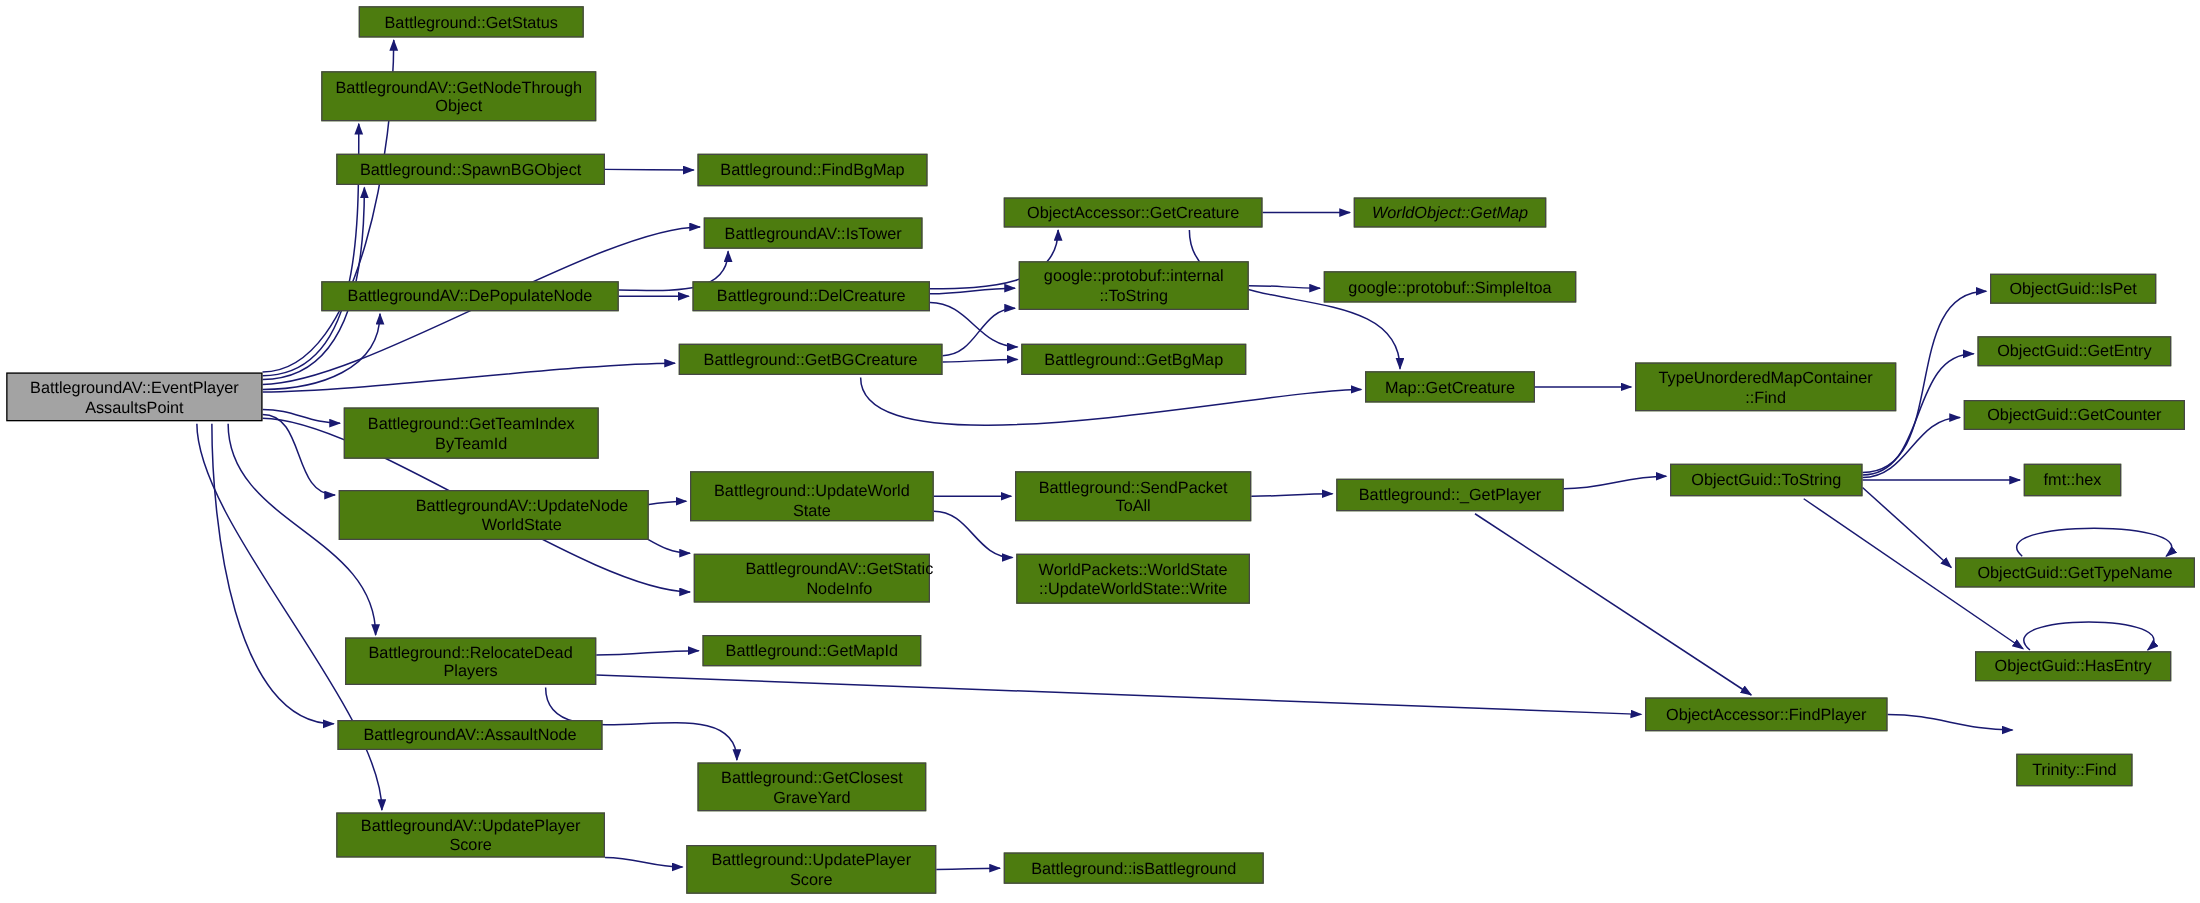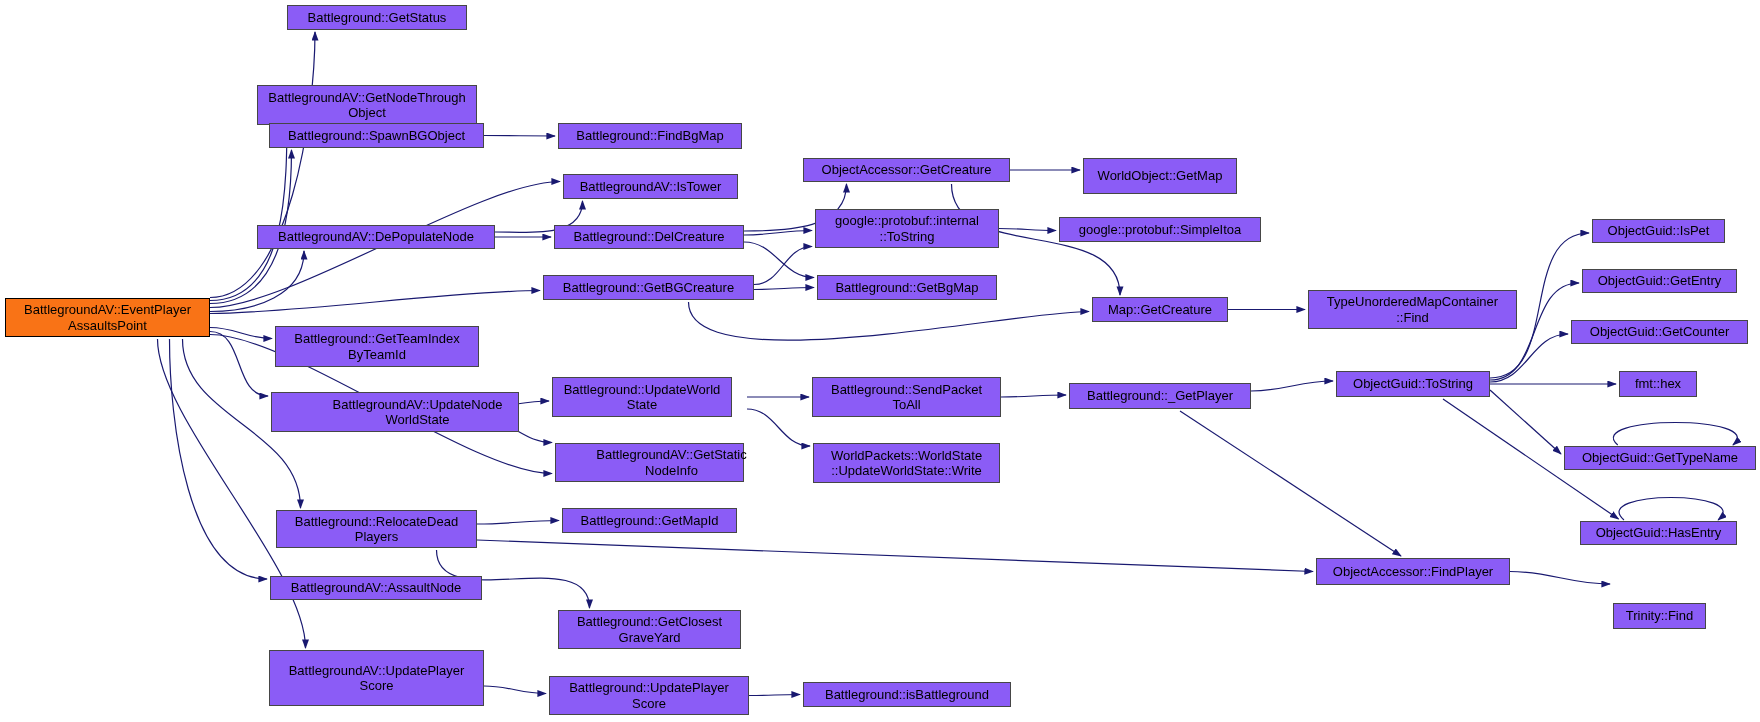--- a/index.html
+++ b/index.html
@@ -1,23 +1,23 @@
 <!DOCTYPE html>
 <html><head>
 <meta charset="utf-8">
 <style>
   html,body{margin:0;padding:0;background:#ffffff;}
   #canvas{position:relative;width:1760px;height:722px;background:#ffffff;overflow:hidden;
           font-family:"Liberation Sans","DejaVu Sans",sans-serif;}
   #edges{position:absolute;left:0;top:0;width:1760px;height:722px;pointer-events:none;}
-  .gnode{position:absolute;box-sizing:border-box;background:#8b5cf6;border:1px solid #464646;
+  .gnode{position:absolute;box-sizing:border-box;background:#4d7c0f;border:1px solid #464646;
          display:flex;flex-direction:column;align-items:center;justify-content:center;
          font-size:13px;line-height:15.5px;color:#000000;text-align:center;cursor:pointer;
          white-space:nowrap;}
-  .gnode.root{background:#f97316;border:1.5px solid #000000;cursor:default;}
+  .gnode.root{background:#a3a3a3;border:1.5px solid #000000;cursor:default;}
   .gnode div{pointer-events:none;}
 </style>
 </head>
 <body>
 
 <div id="canvas">
   <svg id="edges" width="1760" height="722" viewBox="0 0 1760 722" xmlns="http://www.w3.org/2000/svg">
     <defs>
       <marker id="arrow" markerWidth="10" markerHeight="8" refX="8.6" refY="3.5" orient="auto" markerUnits="userSpaceOnUse">
         <path d="M0,0 L9.5,3.5 L0,7 Z" fill="#191970"></path>
@@ -73,21 +73,21 @@
       </g>
   </svg>
   <div id="nodes">
       <div class="gnode root" style="left: 5px; top: 298px; width: 205px; height: 39px;">
         <div>BattlegroundAV::EventPlayer</div>
         <div>AssaultsPoint</div>
       </div>
       <div class="gnode" style="left: 287px; top: 5px; width: 180px; height: 25px;">
         <div>Battleground::GetStatus</div>
       </div>
-      <div class="gnode" style="left: 257px; top: 57px; width: 220px; height: 40px; margin-top: 28px;">
+      <div class="gnode" style="left: 257px; top: 57px; width: 220px; height: 40px;">
         <div>BattlegroundAV::GetNodeThrough</div>
         <div>Object</div>
       </div>
       <div class="gnode" style="left: 269px; top: 123px; width: 215px; height: 25px;">
         <div>Battleground::SpawnBGObject</div>
       </div>
       <div class="gnode" style="left: 257px; top: 225px; width: 238px; height: 24px;">
         <div>BattlegroundAV::DePopulateNode</div>
       </div>
       <div class="gnode" style="left: 275px; top: 326px; width: 204px; height: 41px;">
@@ -98,37 +98,37 @@
         <div>BattlegroundAV::UpdateNode</div>
         <div>WorldState</div>
       </div>
       <div class="gnode" style="left: 276px; top: 510px; width: 201px; height: 38px;">
         <div>Battleground::RelocateDead</div>
         <div>Players</div>
       </div>
       <div class="gnode" style="left: 270px; top: 576px; width: 212px; height: 24px;">
         <div>BattlegroundAV::AssaultNode</div>
       </div>
-      <div class="gnode" style="left: 269px; top: 650px; width: 215px; height: 56px;">
+      <div class="gnode" style="left: 269px; top: 650px; width: 215px; height: 36px;">
         <div>BattlegroundAV::UpdatePlayer</div>
         <div>Score</div>
       </div>
       <div class="gnode" style="left: 558px; top: 123px; width: 184px; height: 26px;">
         <div>Battleground::FindBgMap</div>
       </div>
       <div class="gnode" style="left: 563px; top: 174px; width: 175px; height: 25px;">
         <div>BattlegroundAV::IsTower</div>
       </div>
       <div class="gnode" style="left: 554px; top: 225px; width: 190px; height: 24px;">
         <div>Battleground::DelCreature</div>
       </div>
       <div class="gnode" style="left: 543px; top: 275px; width: 211px; height: 25px;">
         <div>Battleground::GetBGCreature</div>
       </div>
-      <div class="gnode" style="left: 552px; top: 377px; width: 180px; height: 40px;">
+      <div class="gnode" style="left: 552px; top: 377px; width: 195px; height: 40px; justify-content: flex-end;">
         <div>Battleground::UpdateWorld</div>
         <div>State</div>
       </div>
       <div class="gnode" style="left: 555px; top: 443px; width: 189px; height: 39px; padding-left: 44px;">
         <div>BattlegroundAV::GetStatic</div>
         <div>NodeInfo</div>
       </div>
       <div class="gnode" style="left: 562px; top: 508px; width: 175px; height: 25px;">
         <div>Battleground::GetMapId</div>
       </div>
@@ -154,21 +154,21 @@
         <div>Battleground::SendPacket</div>
         <div>ToAll</div>
       </div>
       <div class="gnode" style="left: 813px; top: 443px; width: 187px; height: 40px;">
         <div>WorldPackets::WorldState</div>
         <div>::UpdateWorldState::Write</div>
       </div>
       <div class="gnode" style="left: 803px; top: 682px; width: 208px; height: 25px;">
         <div>Battleground::isBattleground</div>
       </div>
-      <div class="gnode" style="left: 1083px; top: 158px; width: 154px; height: 36px;">
+      <div class="gnode" style="left: 1083px; top: 158px; width: 154px; height: 24px; font-style: italic;">
         <div>WorldObject::GetMap</div>
       </div>
       <div class="gnode" style="left: 1059px; top: 217px; width: 202px; height: 25px;">
         <div>google::protobuf::SimpleItoa</div>
       </div>
       <div class="gnode" style="left: 1092px; top: 297px; width: 136px; height: 25px;">
         <div>Map::GetCreature</div>
       </div>
       <div class="gnode" style="left: 1069px; top: 383px; width: 182px; height: 26px;">
         <div>Battleground::_GetPlayer</div>

